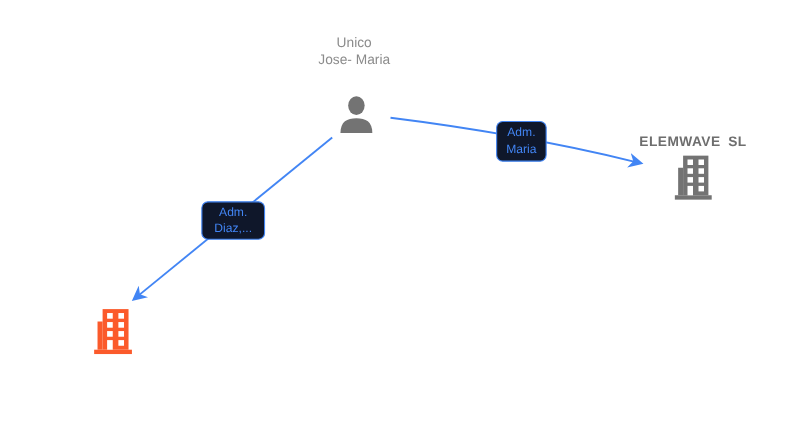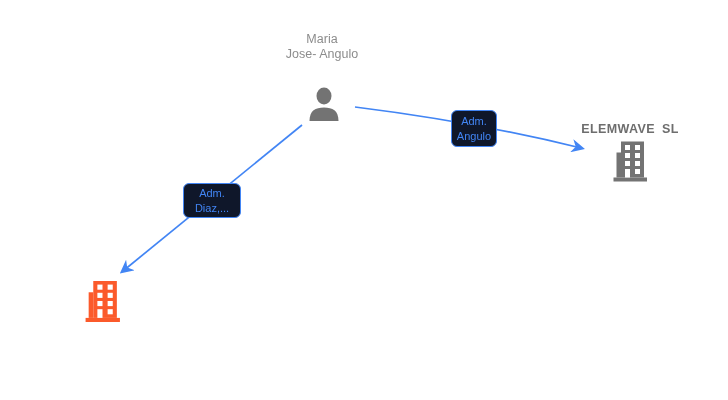--- a/index.html
+++ b/index.html
@@ -107,33 +107,33 @@
     <defs>
       <marker id="arrow" viewBox="0 0 10 10" refX="7" refY="5" markerWidth="8" markerHeight="8" orient="auto-start-reverse">
         <path d="M0,0 L10,5 L0,10 L3,5 Z" fill="#4285f4"></path>
       </marker>
     </defs>
     <path d="M 355 107 Q 475 122 581 148" fill="none" stroke="#4285f4" stroke-width="1.7" marker-end="url(#arrow)"></path>
     <path d="M 302 125 L 123 271" fill="none" stroke="#4285f4" stroke-width="1.7" marker-end="url(#arrow)"></path>
   </svg>
 
   <div class="person-name">
-    <div>Maria</div>
-    <div>Jose- Angulo</div>
+    <div>Unico</div>
+    <div>Jose- Maria</div>
   </div>
   <div class="node person-icon-wrap">
     <svg viewBox="0 0 36 36" width="36" height="36">
       <ellipse cx="18" cy="9" rx="7.5" ry="8.5" fill="#737373"></ellipse>
       <path d="M 3.5 34 C 3.5 23.5 9.5 20.5 18 20.5 C 26.5 20.5 32.5 23.5 32.5 34 Z" fill="#737373"></path>
     </svg>
   </div>
 
   <div class="edge-label edge-label-1">
     <div>Adm.</div>
-    <div>Angulo</div>
+    <div>Maria</div>
   </div>
   <div class="edge-label edge-label-2">
     <div>Adm.</div>
     <div>Diaz,...</div>
   </div>
 
   <div class="company-label elemwave-label">
     <span>ELEMWAVE</span><span class="suffix">SL</span>
   </div>
   <div class="node elemwave-icon">

